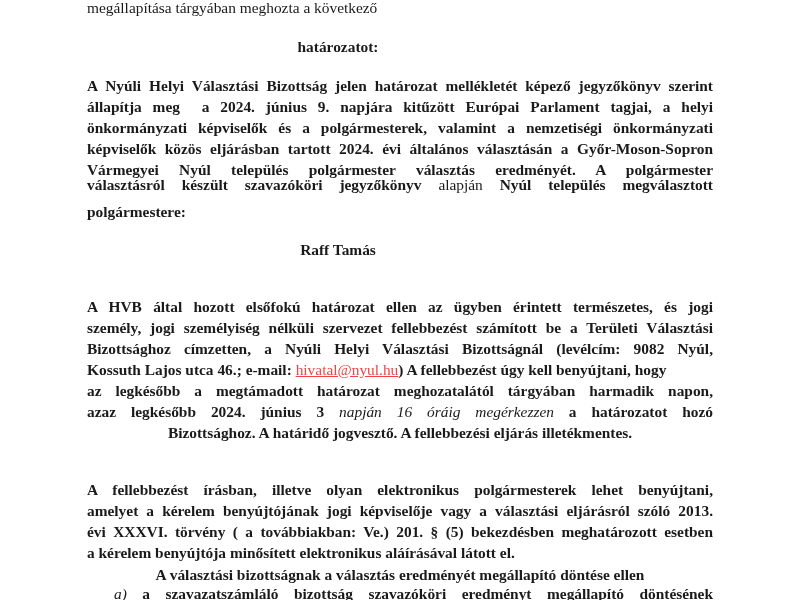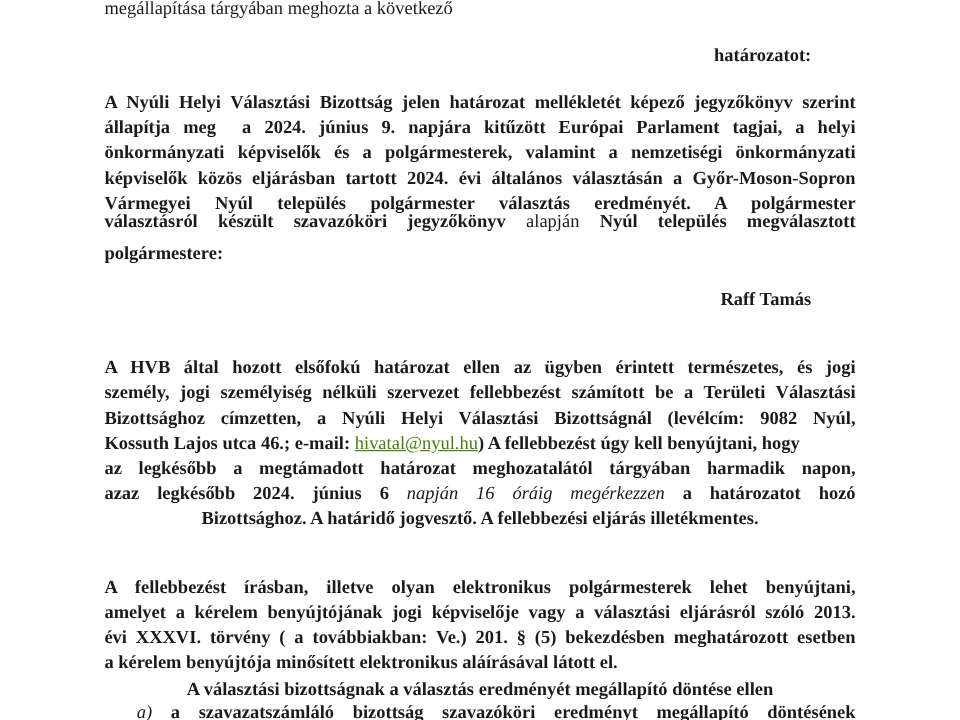--- a/index.html
+++ b/index.html
@@ -5,23 +5,23 @@
   html, body { margin:0; padding:0; }
   body {
     width:800px; height:600px; overflow:hidden; background:#ffffff;
     font-family: "Liberation Serif", "DejaVu Serif", serif;
     color:#1a1a1a; position:relative;
   }
   .line { position:absolute; left:87px; width:626px; font-size:15.4px; line-height:19px; white-space:nowrap; }
   .j { text-align:justify; text-align-last:justify; }
   .b { font-weight:bold; }
   .n { font-weight:normal; }
-  .c { text-align:right; left:0; width:676px; }
+  .c { text-align:center; left:0; width:676px; }
   i { font-style:italic; }
-  a { color:#4d7c0f; text-decoration:underline; }
+  a { color:#ef4444; text-decoration:underline; }
   .indent { left:114px; width:599px; }
 </style>
 </head>
 <body>
 
 <div>
   <div class="line n" style="top:-2px;">megállapítása tárgyában meghozta a következő</div>
 
   <div class="line b c" style="top:37px;">határozatot:</div>
 
@@ -41,21 +41,21 @@
 
   <div class="line b c" style="top:240px;">Raff Tamás</div>
 
   <div>
     <div class="line b j" style="top:297px;">A HVB által hozott elsőfokú határozat ellen az ügyben érintett természetes, és jogi</div>
     <div class="line b j" style="top:318px;">személy, jogi személyiség nélküli szervezet fellebbezést számított be a Területi Választási</div>
     <div class="line b j" style="top:339px;">Bizottsághoz címzetten, a Nyúli Helyi Választási Bizottságnál (levélcím: 9082 Nyúl,</div>
     <div class="line b" style="top:360px;"><span>Kossuth Lajos utca 46.; e-mail:</span> <a class="n" href="#">hivatal@nyul.hu</a><span>) A fellebbezést úgy kell benyújtani, hogy</span></div>
     <div class="line b j" style="top:381px;">az legkésőbb a megtámadott határozat meghozatalától tárgyában harmadik napon,</div>
     <div class="line b j" style="top:402px;">
-      <span>azaz legkésőbb 2024. június 6</span>
+      <span>azaz legkésőbb 2024. június 3</span>
       <i class="n">napján 16 óráig megérkezzen</i>
       <span>a határozatot hozó</span>
     </div>
     <div class="line b" style="top:423px;text-align:center;"><span>Bizottsághoz</span><span>. A határidő jogvesztő. A fellebbezési eljárás illetékmentes.</span></div>
   </div>
 
   <div>
     <div class="line b j" style="top:480px;">A fellebbezést írásban, illetve olyan elektronikus polgármesterek lehet benyújtani,</div>
     <div class="line b j" style="top:501px;">amelyet a kérelem benyújtójának jogi képviselője vagy a választási eljárásról szóló 2013.</div>
     <div class="line b j" style="top:522px;">évi XXXVI. törvény ( a továbbiakban: Ve.) 201. § (5) bekezdésben meghatározott esetben</div>

